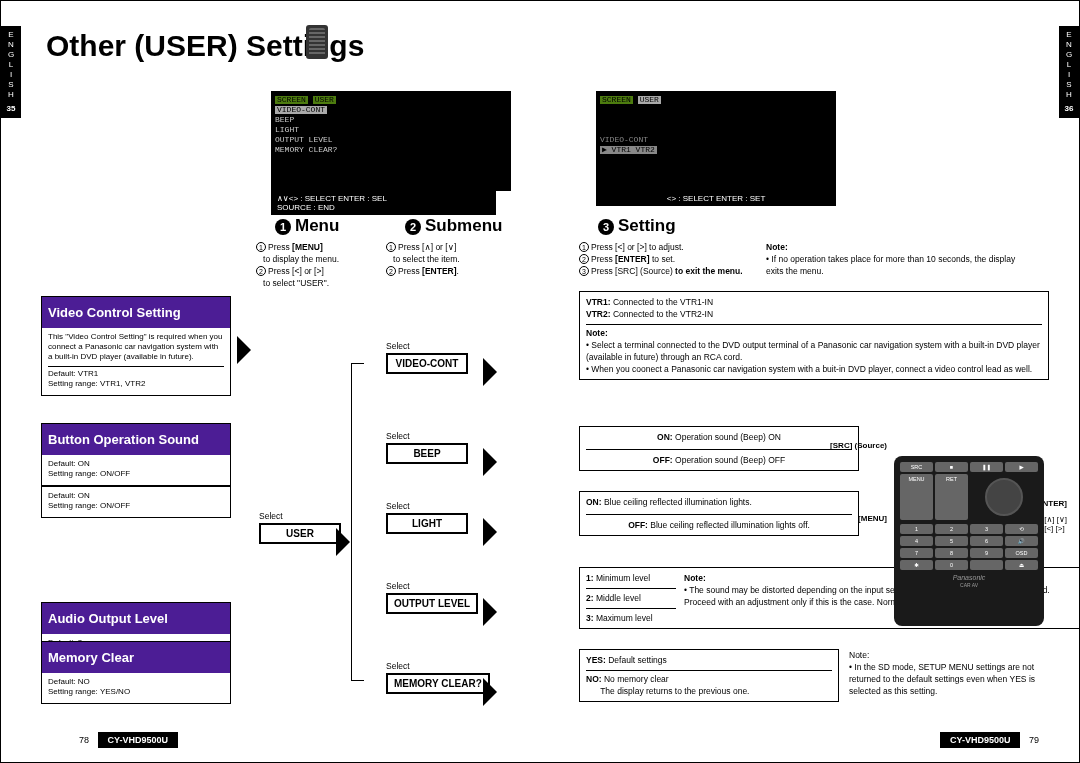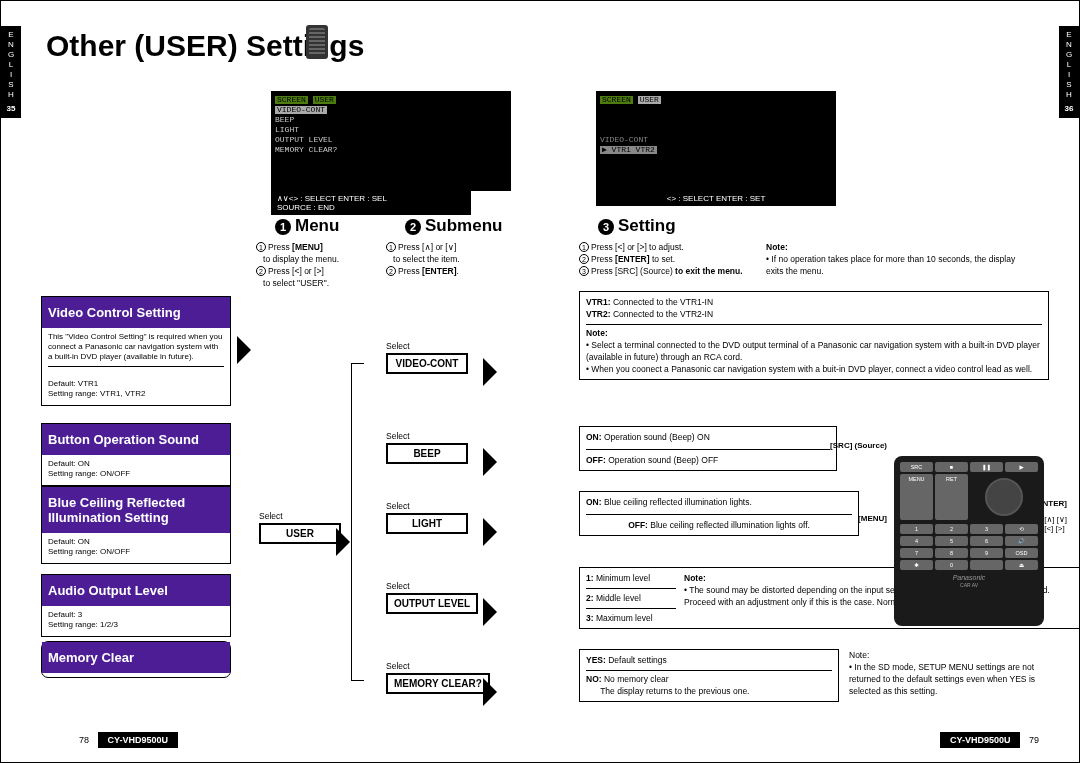--- a/index.html
+++ b/index.html
@@ -13,21 +13,21 @@
   .remote-icon { position:absolute; left:305px; top:24px; width:22px; height:34px; background:#333; border-radius:3px; }
   .remote-icon::before { content:""; position:absolute; left:3px; right:3px; top:3px; bottom:3px; background:repeating-linear-gradient(#666,#666 2px,#333 2px,#333 4px); border-radius:2px;}
 
   
   .osd { position:absolute; background:#000; width:240px; height:100px; font-family: "Courier New", monospace; color:#ccc; font-size:8px; padding:4px; }
   .osd .bar { background:#4d7c0f; color:#000; padding:0 2px; display:inline-block; margin:1px 0; line-height:8px; }
   .osd .row { line-height:10px; }
   .osd1 { left:270px; top:90px; }
   .osd2 { left:595px; top:90px; }
   .osd-caption { position:absolute; background:#000; color:#fff; font-size:8px; padding:3px 6px; }
-  .cap1 { left:270px; top:190px; width:200px; }
+  .cap1 { left:270px; top:190px; width:225px; }
   .cap2 { left:595px; top:190px; width:240px; text-align:center; }
 
   
   .circle { display:inline-block; width:16px; height:16px; border-radius:50%; background:#000; color:#fff; text-align:center; line-height:16px; font-size:11px; font-weight:bold; vertical-align:middle; margin-right:4px;}
   .step-head { font-family:"Arial Narrow",Arial; font-size:17px; font-weight:bold;padding-left:19px; }
   .step1 { position:absolute; left:255px; top:215px; }
   .step2 { position:absolute; left:385px; top:215px; }
   .step3 { position:absolute; left:578px; top:215px; }
   .step-body { font-size:8.5px; line-height:12px; }
   .sb1 { position:absolute; left:255px; top:240px; width:120px; }
@@ -37,22 +37,22 @@
   .note-col .nh { font-weight:bold; }
   .snum { display:inline-block; width:10px; height:10px; border:1px solid #000; border-radius:50%; font-size:7px; text-align:center; line-height:9px; margin-right:2px;}
 
   
   .setbox { position:absolute; left:40px; width:190px; border:1px solid #000; padding:2px; }
   .setbox .hdr { background:#4c1d95; color:#fff; font-family:"Arial Narrow",Arial; font-weight:bold; font-size:13px; padding:8px 6px; margin:-2px -2px 2px -2px; line-height:15px;}
   .setbox .body { font-size:8px; padding:2px 4px 4px; line-height:10px;}
   .sb-video { top:295px; }
   .sb-beep  { top:422px; }
   .sb-light { top:485px; }
-  .sb-output{ top:573px; }
-  .sb-memclr{ top:640px;border-radius:7px; }
+  .sb-output{ top:601px; }
+  .sb-memclr{ top:640px; }
 
   
   .arrow-r { position:absolute; width:0; height:0; border-left:14px solid #000; border-top:14px solid transparent; border-bottom:14px solid transparent; }
   .ar-main { left:236px; top:335px; }
   .ar-user { left:335px; top:527px; }
   .ar-sub  { left:482px; top:357px; }
   .ar-sub2 { left:482px; top:447px; }
   .ar-sub3 { left:482px; top:517px; }
   .ar-sub4 { left:482px; top:597px; }
   .ar-sub5 { left:482px; top:677px; }
@@ -65,21 +65,21 @@
   .sel-video{ left:385px; top:340px; }
   .sel-beep { left:385px; top:430px; }
   .sel-light{ left:385px; top:500px; }
   .sel-out  { left:385px; top:580px; }
   .sel-mc   { left:385px; top:660px; }
 
   
   .expl { position:absolute; left:578px; width:470px; border:1px solid #000; font-size:8.5px; line-height:12px; padding:4px 6px;}
   .expl .b { font-weight:bold; }
   .ex-video { top:290px; }
-  .ex-beep  { top:425px; width:258px;}
+  .ex-beep  { top:425px; width:280px;text-align:center;}
   .ex-light { top:490px; width:280px;}
   .ex-out   { top:566px; width:509px;}
   .ex-mc    { top:648px; width:260px;}
   .ex-mc2   { position:absolute; left:848px; top:648px; width:200px; border:0; font-size:8.5px; line-height:12px; }
 
   
   .remote { position:absolute; right:35px; top:455px; width:150px; height:170px; background:#1a1a1a; border-radius:8px; padding:6px;}
   .remote .btn { background:#666; border-radius:2px; font-size:5.5px; color:#fff; text-align:center; padding:2px 0;}
   .remote-grid { display:grid; grid-template-columns:repeat(4,1fr); gap:2px; }
   .remote-row2 { display:grid; grid-template-columns:repeat(4,1fr); gap:2px; margin-top:2px;}
@@ -175,49 +175,52 @@
   </div>
   <div class="note-col">
     <div class="nh">Note:</div>
     • <span>If no operation takes place for more than 10 seconds, the display exits the menu.</span>
   </div>
 
   <div class="setbox sb-video">
     <div class="hdr">Video Control Setting</div>
     <div class="body">
       <div>This "Video Control Setting" is required when you connect a Panasonic car navigation system with a built-in DVD player (available in future).</div>
-      <div style="border-top:1px solid #000;margin-top:4px;padding-top:12px;">
+      <div style="border-top:1px solid #000;margin-top:4px;padding-top:2px;">
         <div>Default: VTR1</div>
           <div>Setting range: VTR1, VTR2</div>
       </div>
     </div>
   </div>
   <div class="setbox sb-beep">
     <div class="hdr">Button Operation Sound</div>
     <div class="body">
         <div>Default: ON</div>
         <div>Setting range: ON/OFF</div>
       </div>
   </div>
   <div class="setbox sb-light">
-    <div class="hdr"><span>Blue Ceiling Reflected</span><br><span>Illumination Setting</span></div>
     <div class="body">
         <div>Default: ON</div>
         <div>Setting range: ON/OFF</div>
       </div>
   </div>
   <div class="setbox sb-output">
     <div class="hdr">Audio Output Level</div>
     <div class="body">
         <div>Default: 3</div>
         <div>Setting range: 1/2/3</div>
       </div>
   </div>
   <div class="setbox sb-memclr">
     <div class="hdr">Memory Clear</div>
+    <div class="body">
+        <div>Default: NO</div>
+        <div>Setting range: YES/NO</div>
+      </div>
   </div>
 
   <div class="arrow-r ar-main"></div>
 
   <div class="sel sel-user">
     <div class="lbl">Select</div>
     <div class="box">USER</div>
   </div>
   <div class="arrow-r ar-user"></div>
   <div class="bracket br-main"></div>

